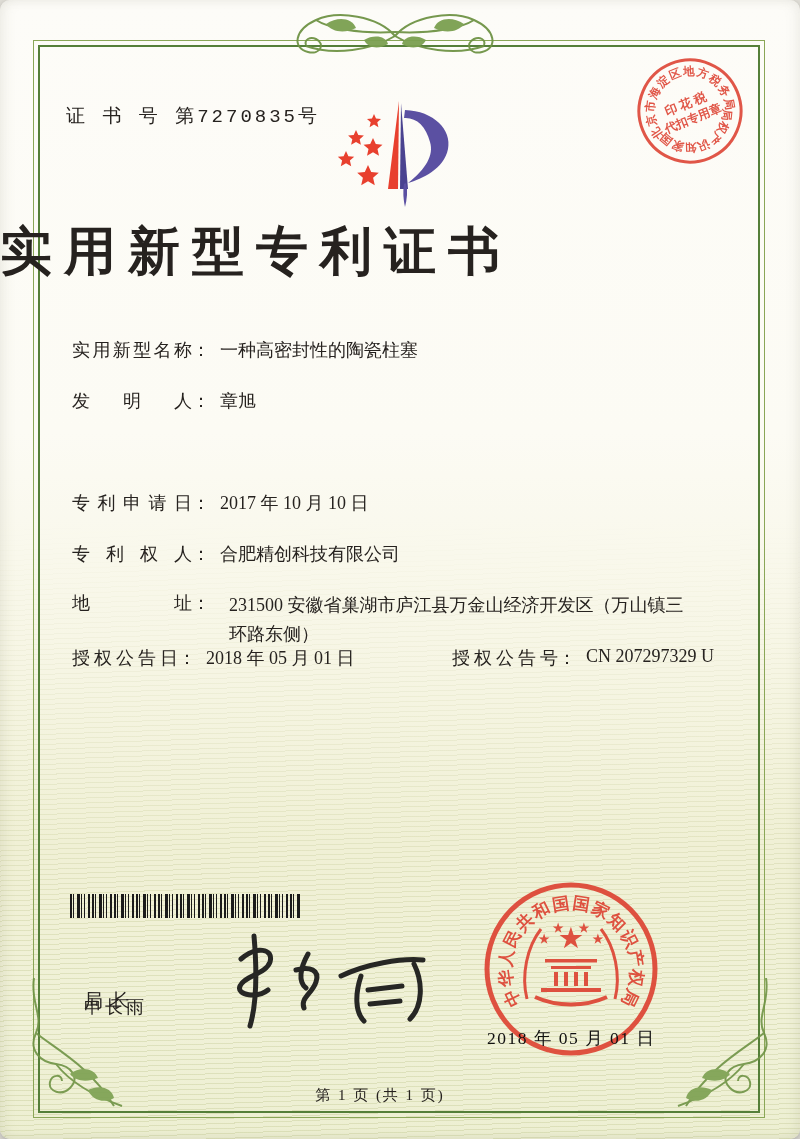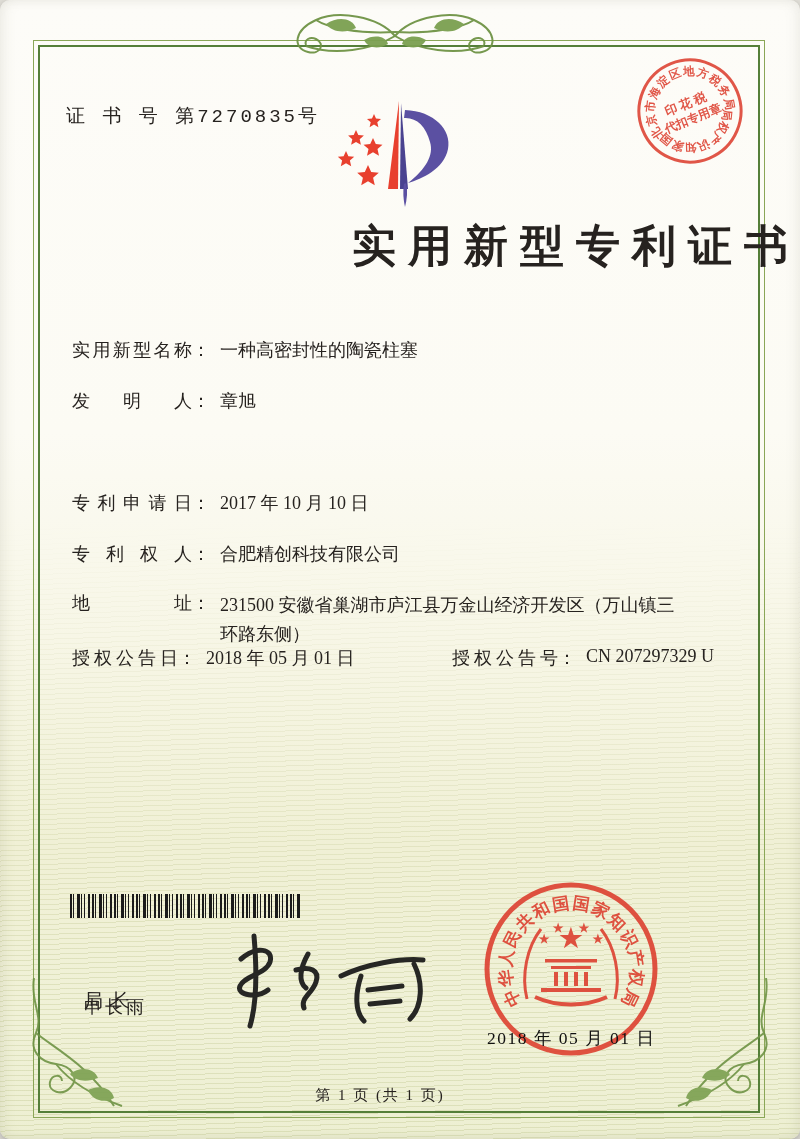--- a/index.html
+++ b/index.html
@@ -8,27 +8,27 @@
     box-shadow:0 3px 10px rgba(0,0,0,.28), inset 5px 0 12px rgba(120,115,100,.10), inset -5px 0 12px rgba(120,115,100,.08);
     font-family:"Liberation Serif","DejaVu Serif",serif;color:#26221f;}
   .guilloche{position:absolute;inset:0;pointer-events:none;
     background:repeating-linear-gradient(178deg,rgba(160,170,95,.22) 0 1px,rgba(0,0,0,0) 1px 5px);
     -webkit-mask-image:linear-gradient(180deg,transparent 0 46%,rgba(0,0,0,.5) 64%,#000 84%);
             mask-image:linear-gradient(180deg,transparent 0 46%,rgba(0,0,0,.5) 64%,#000 84%);}
   .frame-outer{position:absolute;left:33px;top:40px;width:730px;height:1076px;border:1.5px solid #8aa657;}
   .frame-inner{position:absolute;left:38px;top:45px;width:718px;height:1064px;border:2.5px solid #557f39;}
   .cert-no{position:absolute;left:66px;top:103px;font-size:19px;letter-spacing:3px;font-family:Liberation Mono, monospace;}
   .logo{position:absolute;left:322px;top:97px;}
-  .doc-title{position:absolute;left:0;width:800px;top:217px;text-align:right;font-size:44px;font-weight:bold;letter-spacing:12px;}
+  .doc-title{position:absolute;left:0;width:800px;top:217px;text-align:left;font-size:52px;font-weight:bold;letter-spacing:12px;}
   .frow{position:absolute;left:72px;font-size:18px;white-space:nowrap;}
   .flabel{display:inline-block;width:120px;text-align:justify;text-align-last:justify;vertical-align:top;}
   .flabel-sm{display:inline-block;width:106px;text-align:justify;text-align-last:justify;vertical-align:top;}
   .fcolon{vertical-align:top;}
   .fvalue{margin-left:10px;vertical-align:top;}
-  .fvalue-block{display:inline-block;width:458px;margin-left:10px;vertical-align:top;white-space:normal;line-height:29px;}
+  .fvalue-block{display:inline-block;width:458px;margin-left:19px;vertical-align:top;white-space:normal;line-height:29px;}
   .body-text{position:absolute;left:72px;top:682px;width:676px;font-size:17.5px;line-height:28.5px;text-align:justify;}
   .body-text p{margin:0;text-indent:2em;}
   .barcode{position:absolute;left:70px;top:894px;width:231px;height:24px;
     background:repeating-linear-gradient(90deg,#1b1b1b 0 2px,rgba(0,0,0,0) 2px 3px,#1b1b1b 3px 4px,rgba(0,0,0,0) 4px 7px,#1b1b1b 7px 10px,rgba(0,0,0,0) 10px 11px,#1b1b1b 11px 12px,rgba(0,0,0,0) 12px 14px,#1b1b1b 14px 15px,rgba(0,0,0,0) 15px 18px,#1b1b1b 18px 20px,rgba(0,0,0,0) 20px 22px);}
   .sig-title{position:absolute;left:84px;top:988px;font-size:19px;letter-spacing:8px;}
   .sig-name{position:absolute;left:84px;top:995px;font-size:18px;letter-spacing:3px;}
   .signature-svg{position:absolute;left:196px;top:924px;}
   .seal-svg{position:absolute;left:481px;top:879px;}
   .seal-date{position:absolute;left:487px;top:1026px;font-size:17.5px;letter-spacing:1.5px;color:#101010;z-index:3;}
   .footer{position:absolute;left:0;width:760px;top:1086px;text-align:center;font-size:15px;letter-spacing:2px;}

